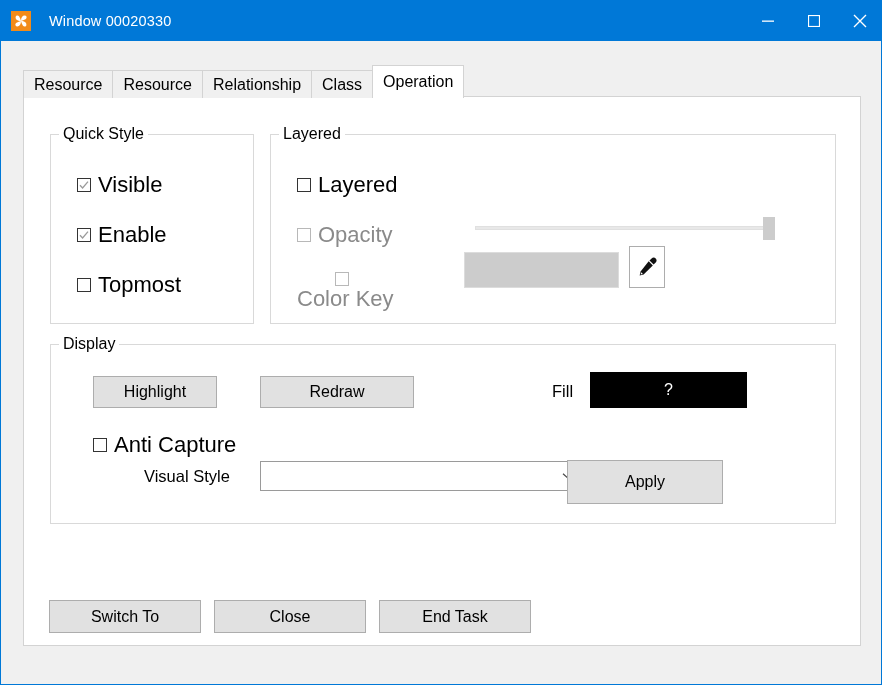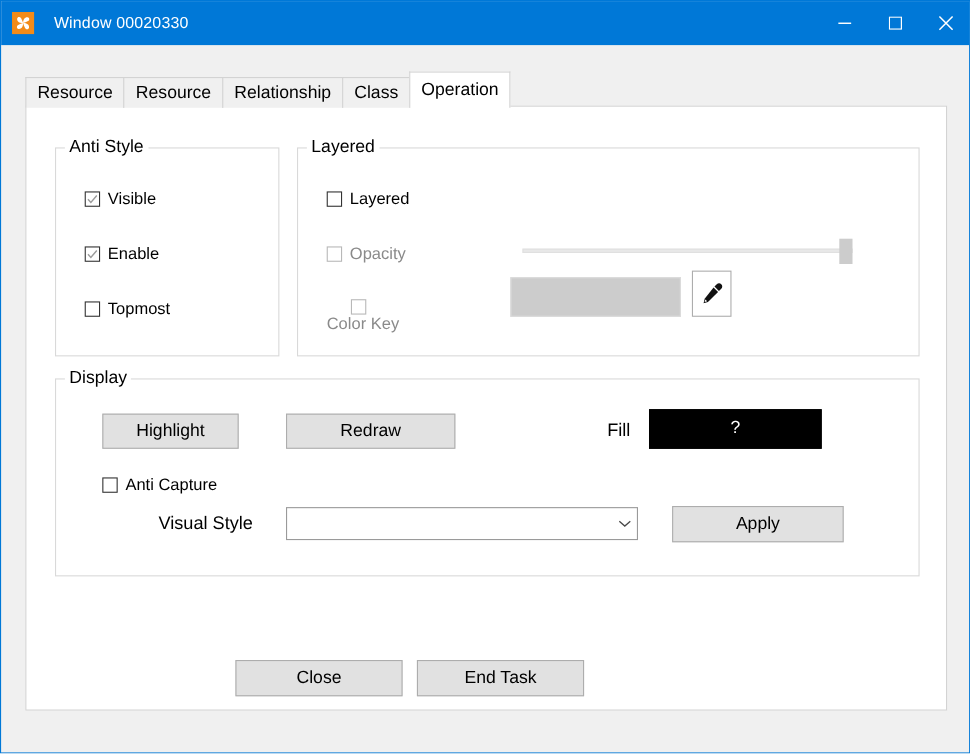--- a/index.html
+++ b/index.html
@@ -138,21 +138,21 @@
     width: 14px; height: 14px;
     box-sizing: border-box;
     border: 1px solid #333333;
     background: #ffffff;
     position: relative;
     flex: none;
     margin-right: 7px;
   }
   .cbox.disabled { border-color: #b8b8b8; }
   .cbox svg { position: absolute; left: 0; top: 0; }
-  .cblabel { font-size: 15px; color: #000; }
+  .cblabel { font-size: 22px; color: #000; }
   .cblabel.disabled { color: #8a8a8a; }
 
   
   .slider {
     position: absolute;
     width: 300px;
     height: 22px;
   }
   .slider-track {
     position: absolute;
@@ -283,21 +283,21 @@
     <div class="tab">Resource</div>
     <div class="tab">Resource</div>
     <div class="tab">Relationship</div>
     <div class="tab">Class</div>
     <div class="tab active">Operation</div>
   </div>
 
   <div class="tabpage">
 
     <div class="group grp-quickstyle">
-      <div class="group-title">Anti Style</div>
+      <div class="group-title">Quick Style</div>
 
       <div class="cbrow" style="left:26px; top:37px;">
         <span class="cbox">
           <svg width="12" height="12" viewBox="0 0 12 12">
             <path d="M2 6.2 L4.6 9 L10 2.7" stroke="#9b9b9b" stroke-width="1.3" fill="none"></path>
           </svg>
         </span>
         <span class="cblabel">Visible</span>
       </div>
 
@@ -368,20 +368,21 @@
 
       <div class="combo" style="left:209px; top:116px; width:320px; height:30px;">
         <span class="combo-value"></span>
         <span class="combo-arrow">
           <svg width="12" height="8" viewBox="0 0 12 8">
             <path d="M1 1.8 L6 6.2 L11 1.8" stroke="#4a4a4a" stroke-width="1.2" fill="none"></path>
           </svg>
         </span>
       </div>
 
-      <button class="btn" style="left:560px; top:115px; width:156px; height:33px;">Apply</button>
-    </div>
-
+      <button class="btn" style="left:516px; top:115px; width:156px; height:44px;">Apply</button>
+    </div>
+
+    <button class="btn" style="left:25px; top:503px; width:152px; height:33px;">Switch To</button>
     <button class="btn" style="left:190px; top:503px; width:152px; height:33px;">Close</button>
     <button class="btn" style="left:355px; top:503px; width:152px; height:33px;">End Task</button>
 
   </div>
 </div>
 
 </body></html>

